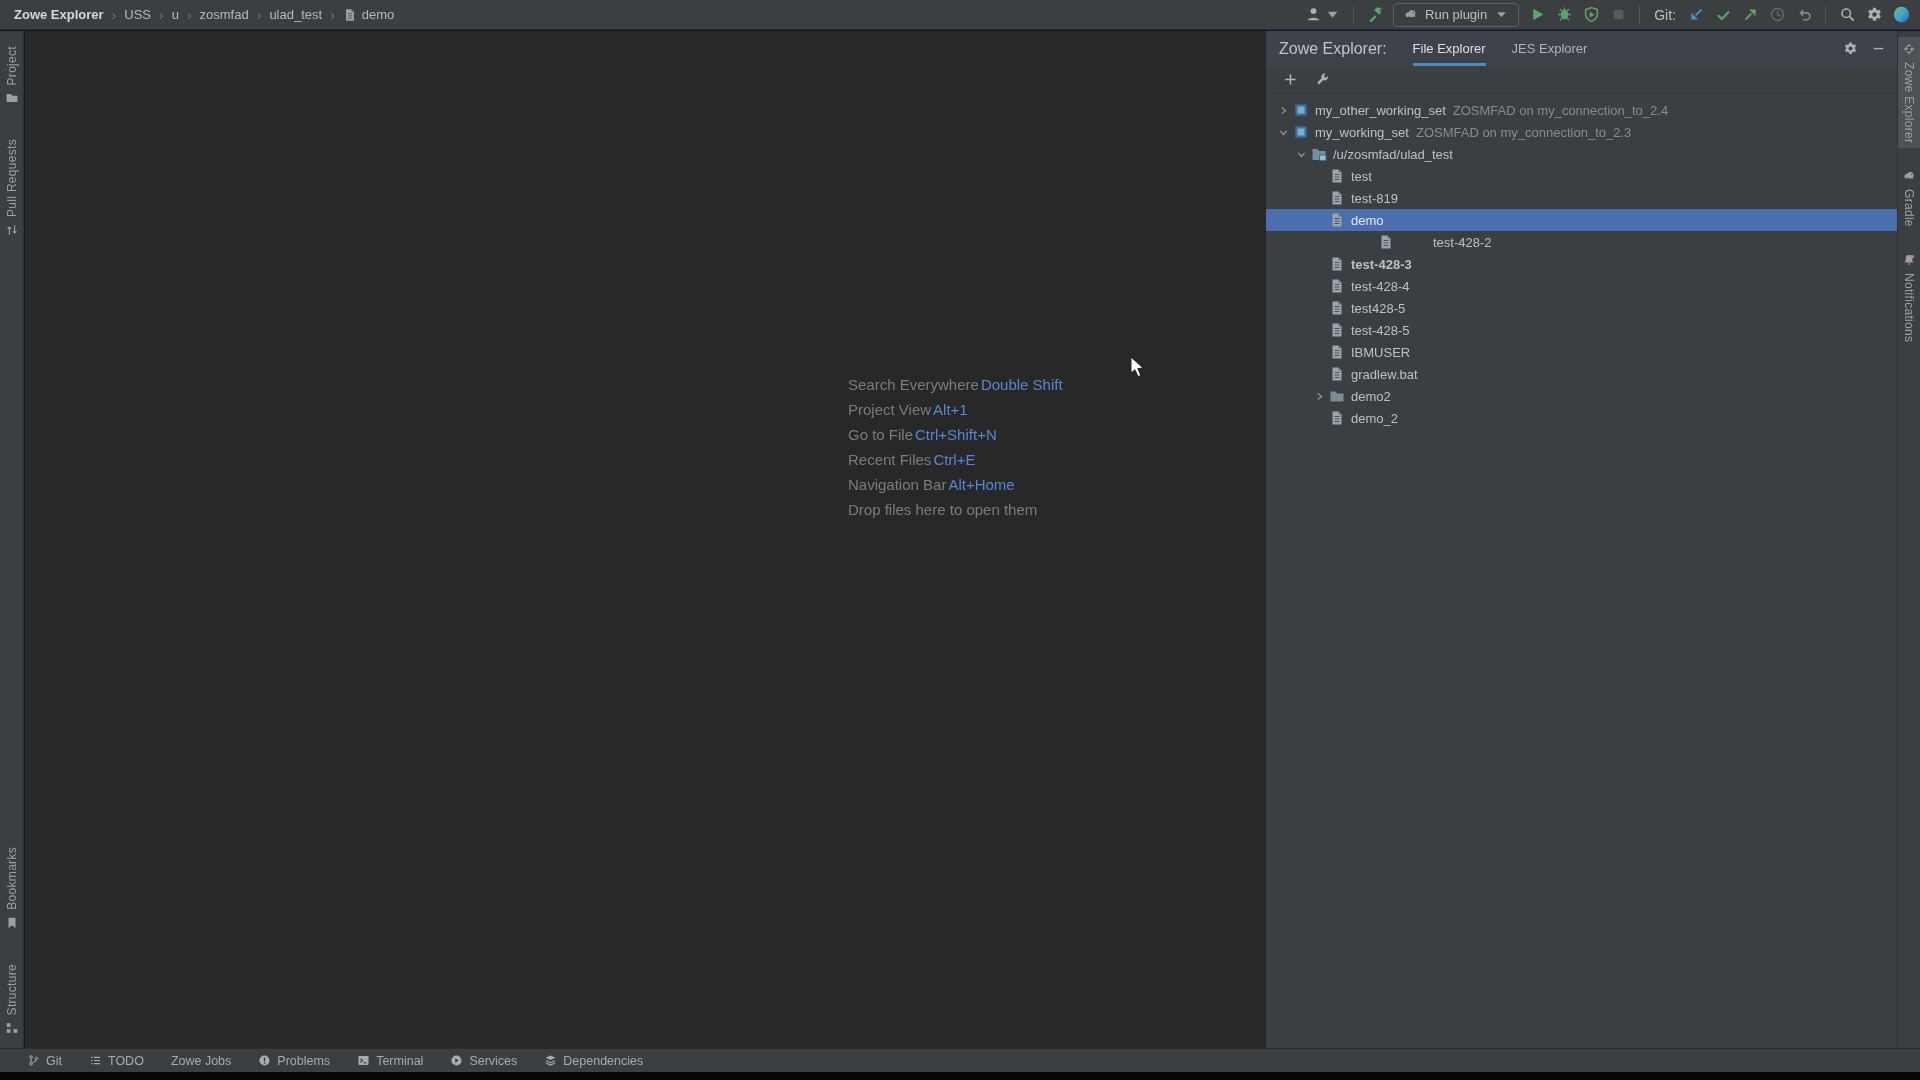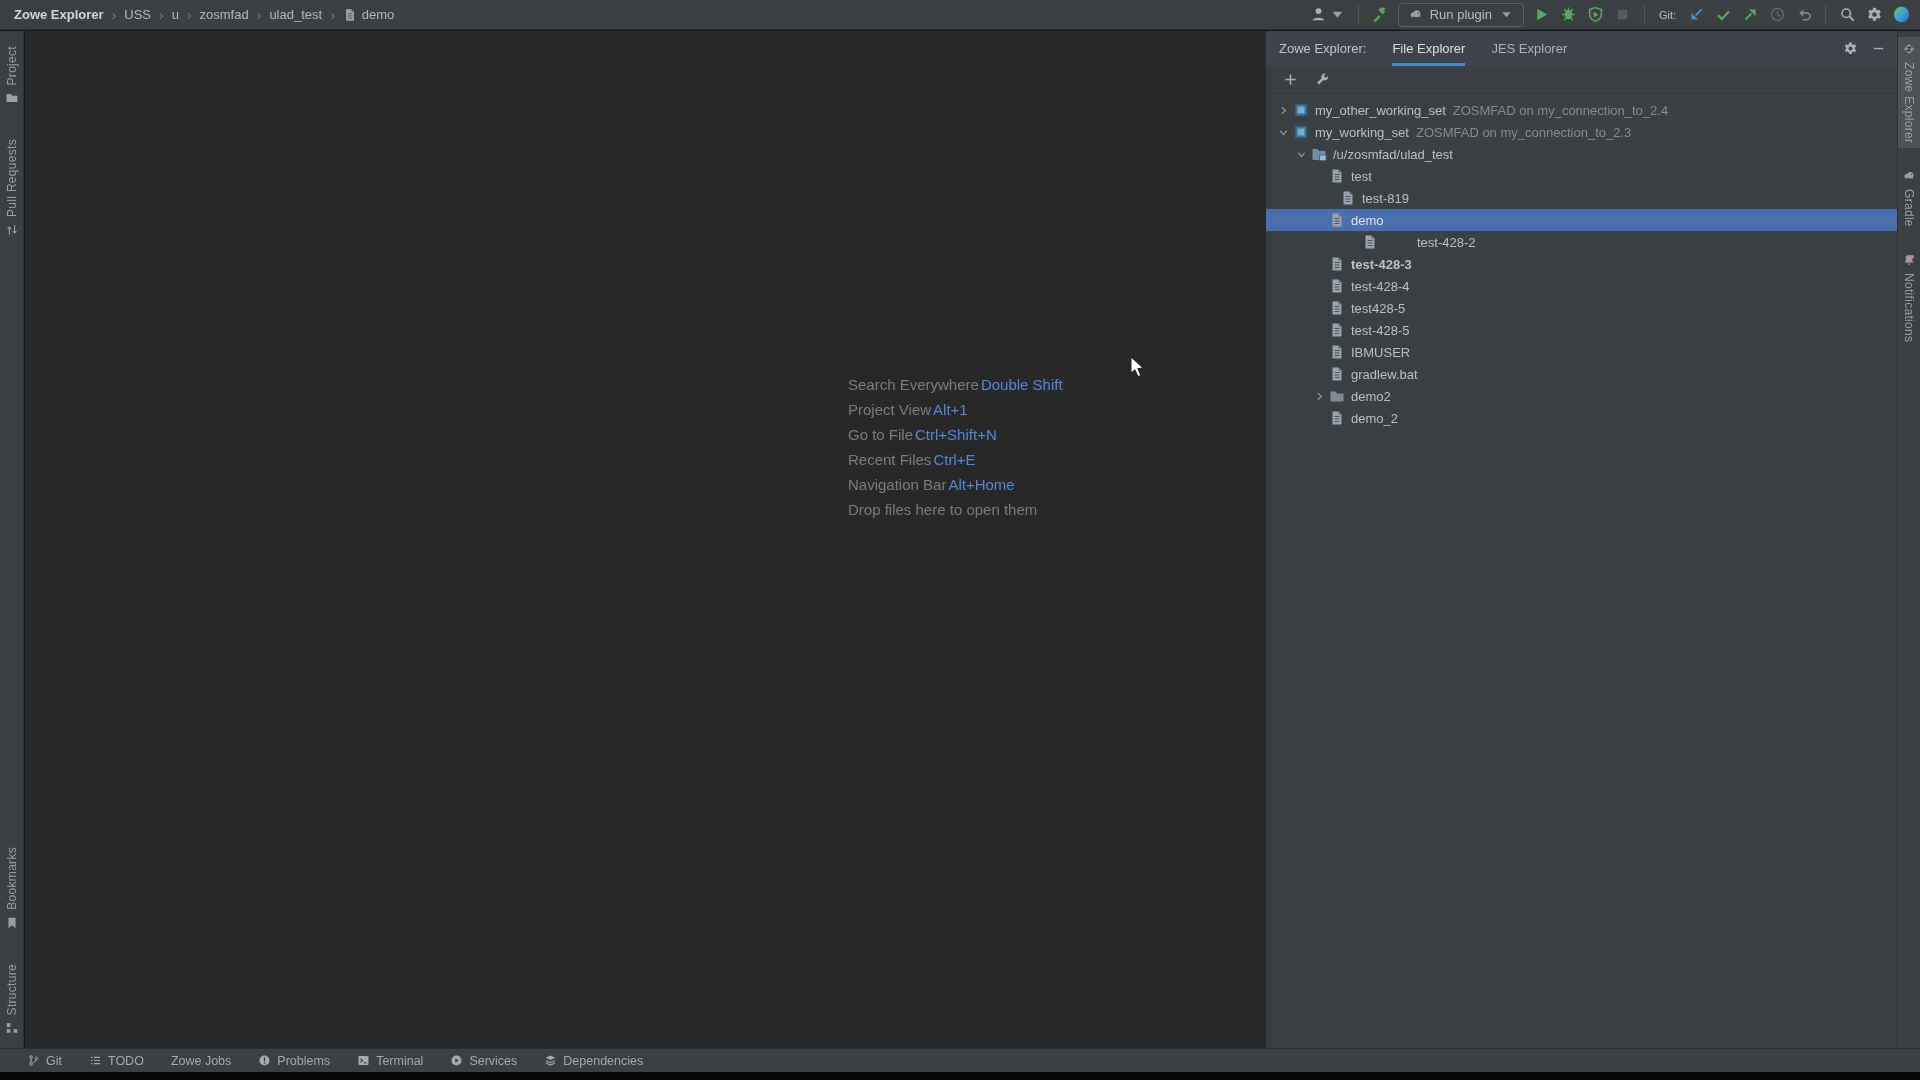--- a/index.html
+++ b/index.html
@@ -18,21 +18,21 @@
   .bc-item.bold{font-weight:bold;color:#d4d8db;}
   .bc-sep{color:#73787c;padding:0 8px;font-size:14px;}
   .breadcrumbs .icon{width:14px;height:14px;margin-right:5px;}
 
   .tb{margin-left:auto;display:flex;align-items:center;gap:9px;}
   .tb-btn{display:inline-flex;align-items:center;justify-content:center;gap:2px;
           min-width:18px;height:20px;cursor:pointer;}
   .tb-btn .icon{width:17px;height:17px;}
   .tb-btn.disabled{opacity:.55;cursor:default;}
   .tb-divider{width:1px;height:18px;background:#53565a;margin:0 3px;}
-  .tb-label{font-size:11px;color:#bbbfc2;margin:0 2px;}
+  .tb-label{font-size:14px;color:#bbbfc2;margin:0 2px;}
   .run-combo{display:flex;align-items:center;gap:7px;height:22px;padding:0 9px;
              border:1px solid #5e6164;border-radius:4px;font-size:13px;color:#bbbfc2;cursor:pointer;}
   .run-combo .icon{width:15px;height:15px;}
   .caret{width:9px;height:9px;}
 
   
   .left-stripe{position:absolute;left:0;top:31px;bottom:32px;width:24px;background:#3c3f41;
                border-right:1px solid #2e3132;box-sizing:border-box;display:flex;
                flex-direction:column;align-items:center;padding:10px 0 8px;}
   .stripe-grp{display:flex;flex-direction:column;align-items:center;gap:24px;width:100%;}
@@ -56,21 +56,21 @@
   .hint-label,.drop-hint{color:#797d81;}
   .hint-key{color:#5488d6;}
   .drop-hint{height:25px;display:flex;align-items:center;}
   .cursor{position:absolute;left:1130px;top:356px;width:17px;height:26px;pointer-events:none;}
 
   
   .tool-window{position:absolute;top:31px;bottom:32px;right:23px;width:632px;background:#3c3f41;
                border-left:1px solid #252728;box-sizing:border-box;display:flex;flex-direction:column;}
   .tw-header{flex:0 0 35px;background:#3d424b;display:flex;align-items:stretch;
              padding:0 10px 0 13px;}
-  .tw-title{align-self:center;font-size:13px;color:#c2c6c9;margin-right:26px;}
+  .tw-title{align-self:center;font-size:16px;color:#c2c6c9;margin-right:26px;}
   .tw-tab{display:flex;align-items:center;font-size:13px;color:#b0b4b7;margin-right:26px;
           box-sizing:border-box;border-bottom:3px solid transparent;border-top:3px solid transparent;
           cursor:pointer;}
   .tw-tab.active{color:#dde1e4;border-bottom-color:#4a88c7;}
   .tw-header-actions{margin-left:auto;display:flex;align-items:center;gap:10px;}
   .tw-header-actions .icon{width:15px;height:15px;}
   .tw-toolbar{flex:0 0 27px;display:flex;align-items:center;gap:14px;padding-left:15px;
               border-bottom:1px solid #35383a;}
   .tw-toolbar .icon{width:15px;height:15px;}
   .tree{padding-top:5px;font-size:13px;color:#bdc1c4;overflow:hidden;}
@@ -423,21 +423,21 @@
           <span class="chev"></span>
           <span class="icon node-icon">
             <svg viewBox="0 0 16 16">
               <path d="M3.5 1.5h6l3 3v10h-9z" fill="#99a5ad"></path>
               <path d="M9.5 1.5l3 3h-3z" fill="#66717a"></path>
               <path d="M5.5 6.5h5M5.5 9h5M5.5 11.5h5" stroke="#4c555c" stroke-width="1.1"></path>
             </svg>
           </span>
           <span class="node-name">test</span>
         </div>
-        <div class="tree-row" style="padding-left: 55px;">
+        <div class="tree-row" style="padding-left: 44px;">
           <span class="chev"></span>
           <span class="icon node-icon">
             <svg viewBox="0 0 16 16">
               <path d="M3.5 1.5h6l3 3v10h-9z" fill="#99a5ad"></path>
               <path d="M9.5 1.5l3 3h-3z" fill="#66717a"></path>
               <path d="M5.5 6.5h5M5.5 9h5M5.5 11.5h5" stroke="#4c555c" stroke-width="1.1"></path>
             </svg>
           </span>
           <span class="node-name">test-819</span>
         </div>
@@ -445,21 +445,21 @@
           <span class="chev"></span>
           <span class="icon node-icon">
             <svg viewBox="0 0 16 16">
               <path d="M3.5 1.5h6l3 3v10h-9z" fill="#99a5ad"></path>
               <path d="M9.5 1.5l3 3h-3z" fill="#66717a"></path>
               <path d="M5.5 6.5h5M5.5 9h5M5.5 11.5h5" stroke="#4c555c" stroke-width="1.1"></path>
             </svg>
           </span>
           <span class="node-name">demo</span>
         </div>
-        <div class="tree-row" style="padding-left: 44px; gap: 33px;">
+        <div class="tree-row" style="padding-left: 60px; gap: 33px;">
           <span class="chev"></span>
           <span class="icon node-icon">
             <svg viewBox="0 0 16 16">
               <path d="M3.5 1.5h6l3 3v10h-9z" fill="#99a5ad"></path>
               <path d="M9.5 1.5l3 3h-3z" fill="#66717a"></path>
               <path d="M5.5 6.5h5M5.5 9h5M5.5 11.5h5" stroke="#4c555c" stroke-width="1.1"></path>
             </svg>
           </span>
           <span class="node-name">test-428-2</span>
         </div>

